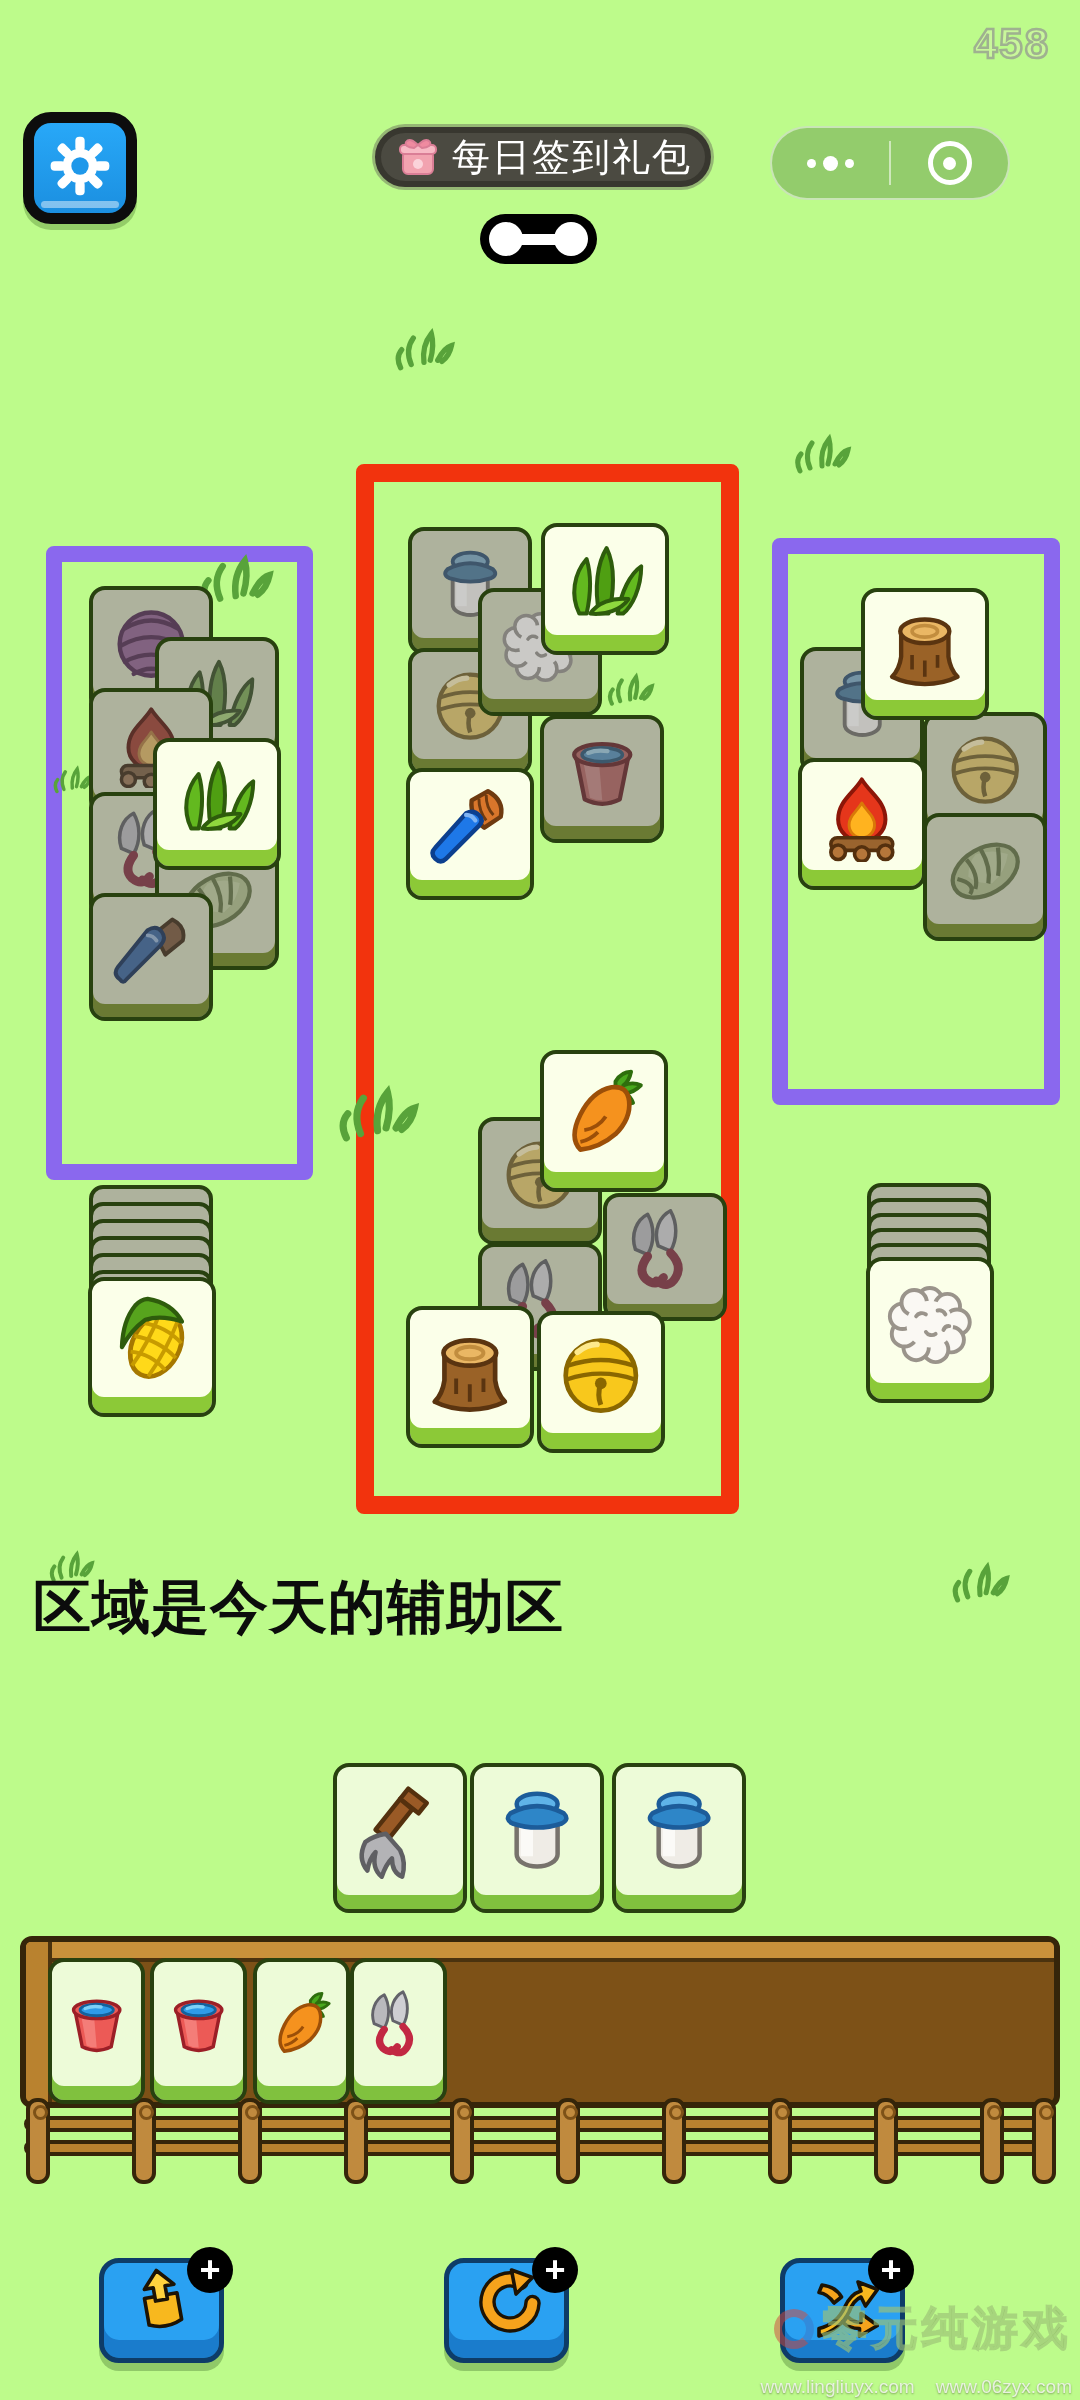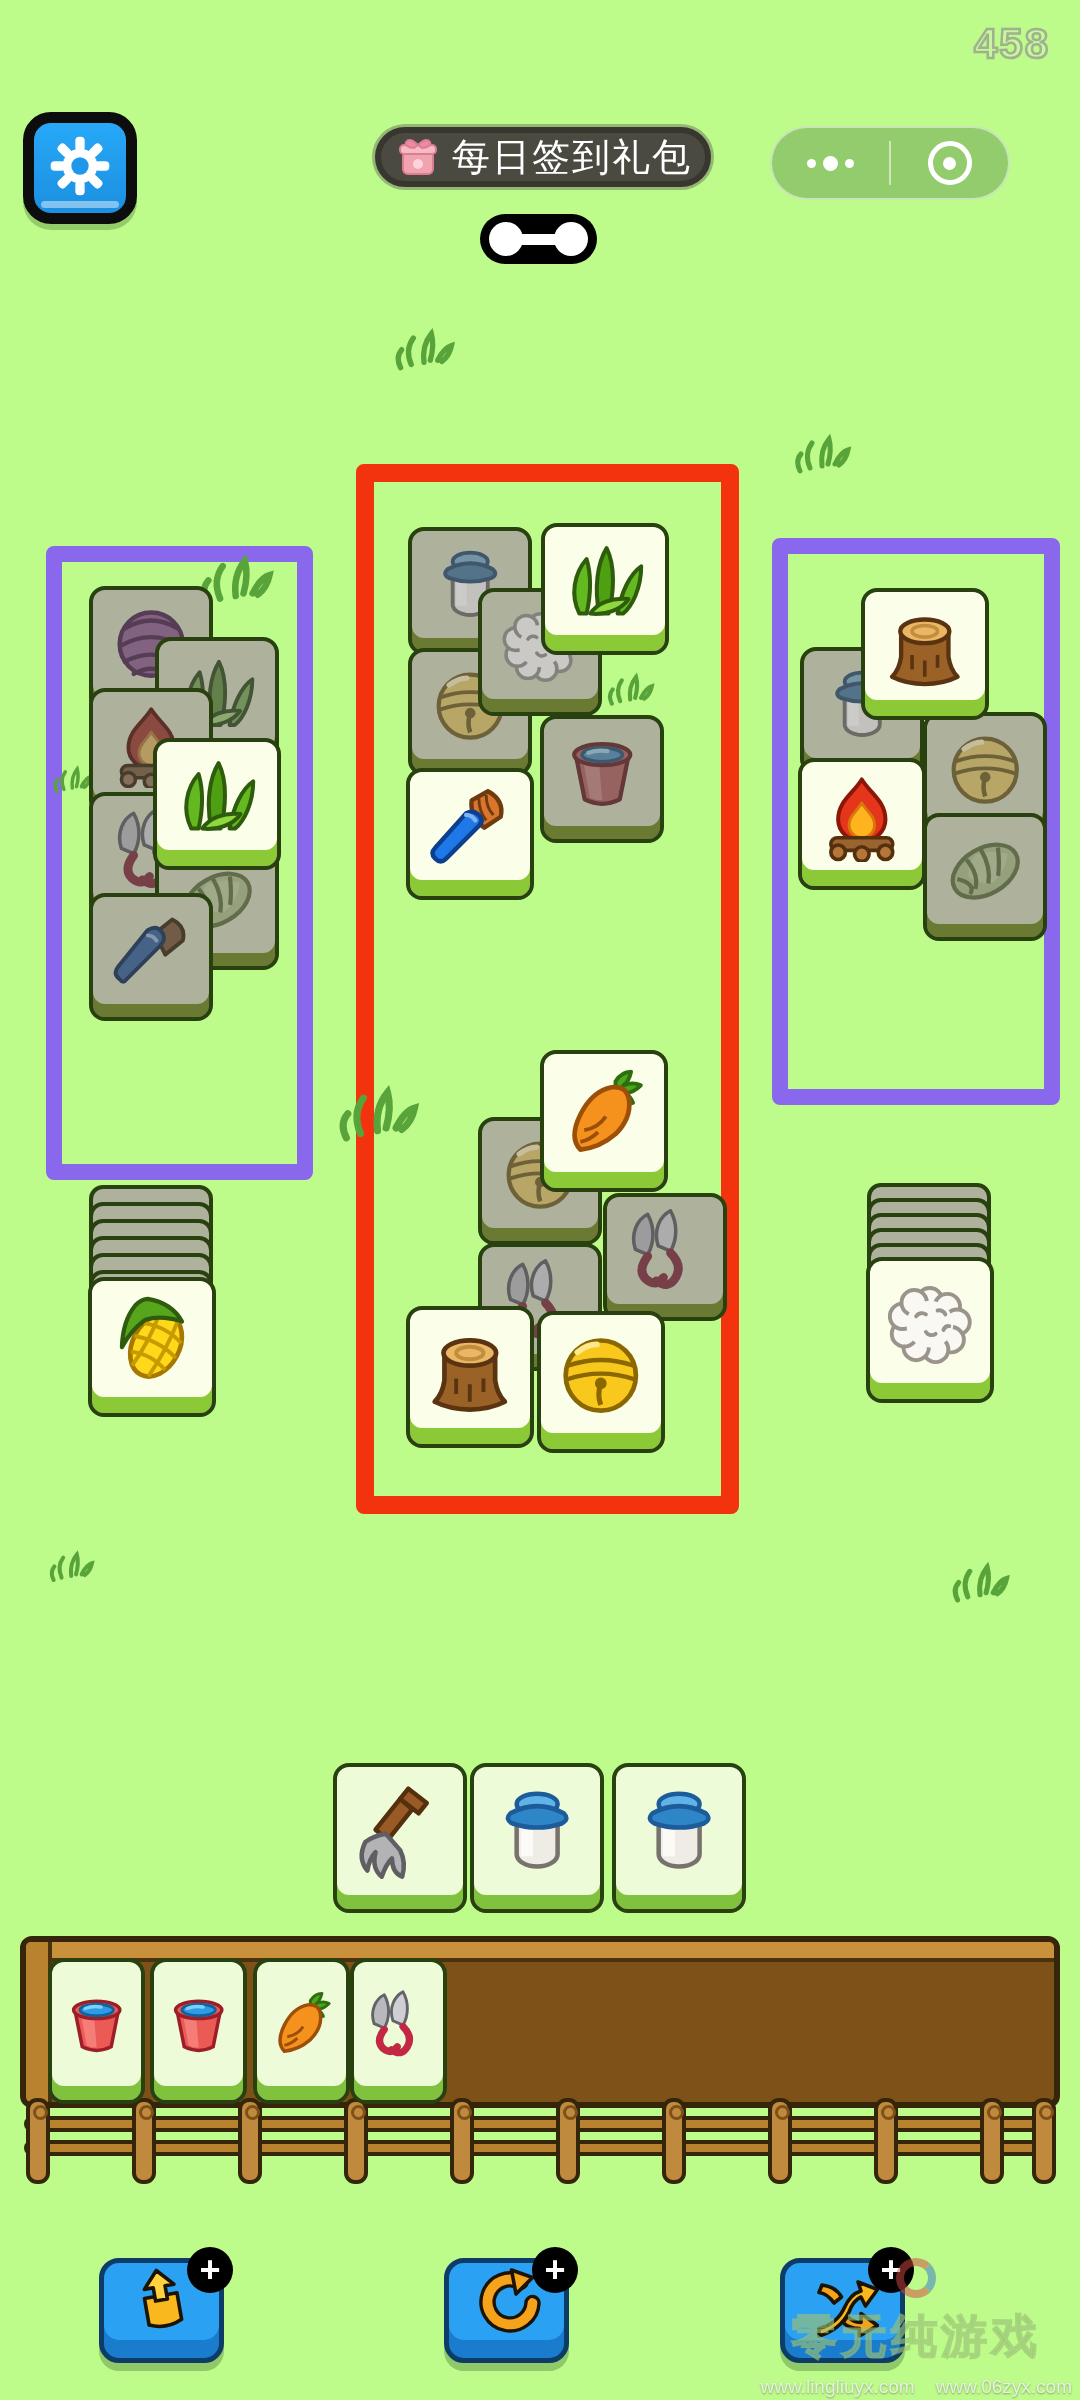--- a/index.html
+++ b/index.html
@@ -71,27 +71,27 @@
         background:#2aa1f2;border:5px solid #0e3c68;box-shadow:inset 0 -18px 0 #1a7ccc,0 8px 0 rgba(60,110,40,.35);
         box-sizing:border-box;display:flex;align-items:flex-start;justify-content:center;z-index:8;}
   .abtn svg{width:72px;height:72px;margin-top:4px;}
   .abadge{position:absolute;right:-14px;top:-16px;width:46px;height:46px;background:#000;
         color:#fff;border-radius:50%;font-size:36px;font-weight:bold;display:flex;
         align-items:center;justify-content:center;}
   
   .doodle{position:absolute;z-index:3;}
   
   .watermark{position:absolute;right:8px;bottom:2px;text-align:right;z-index:50;}
-  .wm-row{display:flex;align-items:center;justify-content:flex-end;gap:8px;opacity:.65;flex-direction:column;}
+  .wm-row{display:flex;align-items:center;justify-content:flex-end;gap:8px;opacity:.65;}
   .wm-logo{display:inline-block;width:40px;height:40px;border-radius:50%;border:8px solid #d0493f;
         border-right-color:#3a79c8;box-sizing:border-box;opacity:.8;}
   .wm-title{font-size:46px;font-weight:bold;color:#7fa05a;letter-spacing:4px;
         -webkit-text-stroke:1.5px #9cc277;}
   .wm-urls{font-size:19px;color:rgba(240,245,235,.9);text-shadow:0 1px 2px rgba(80,100,55,.6);
-        margin-top:8px;white-space:pre;}
+        margin-top:16px;white-space:pre;}
 </style>
 </head>
 <body>
 
 <div class="screen" id="screen">
 
   <div class="score">458</div>
 
   <div class="settings">
     <span><svg viewBox="0 0 48 48">
@@ -139,20 +139,21 @@
       </span>
     <span class="caps-div"></span>
     <span class="caps-home">
         <span class="ring">
           <span class="dot"></span>
         </span>
       </span>
   </div>
 
   <div class="hint">
+    <div>区域是今天的辅助区</div>
   </div>
 
   <div class="bar">
     <div class="rim"></div>
     <div class="lpost"></div>
   </div>
   <div class="plank" style="top:2116px"></div>
   <div class="plank" style="top:2140px"></div>
 
   <div class="abtn" style="left:99px">

